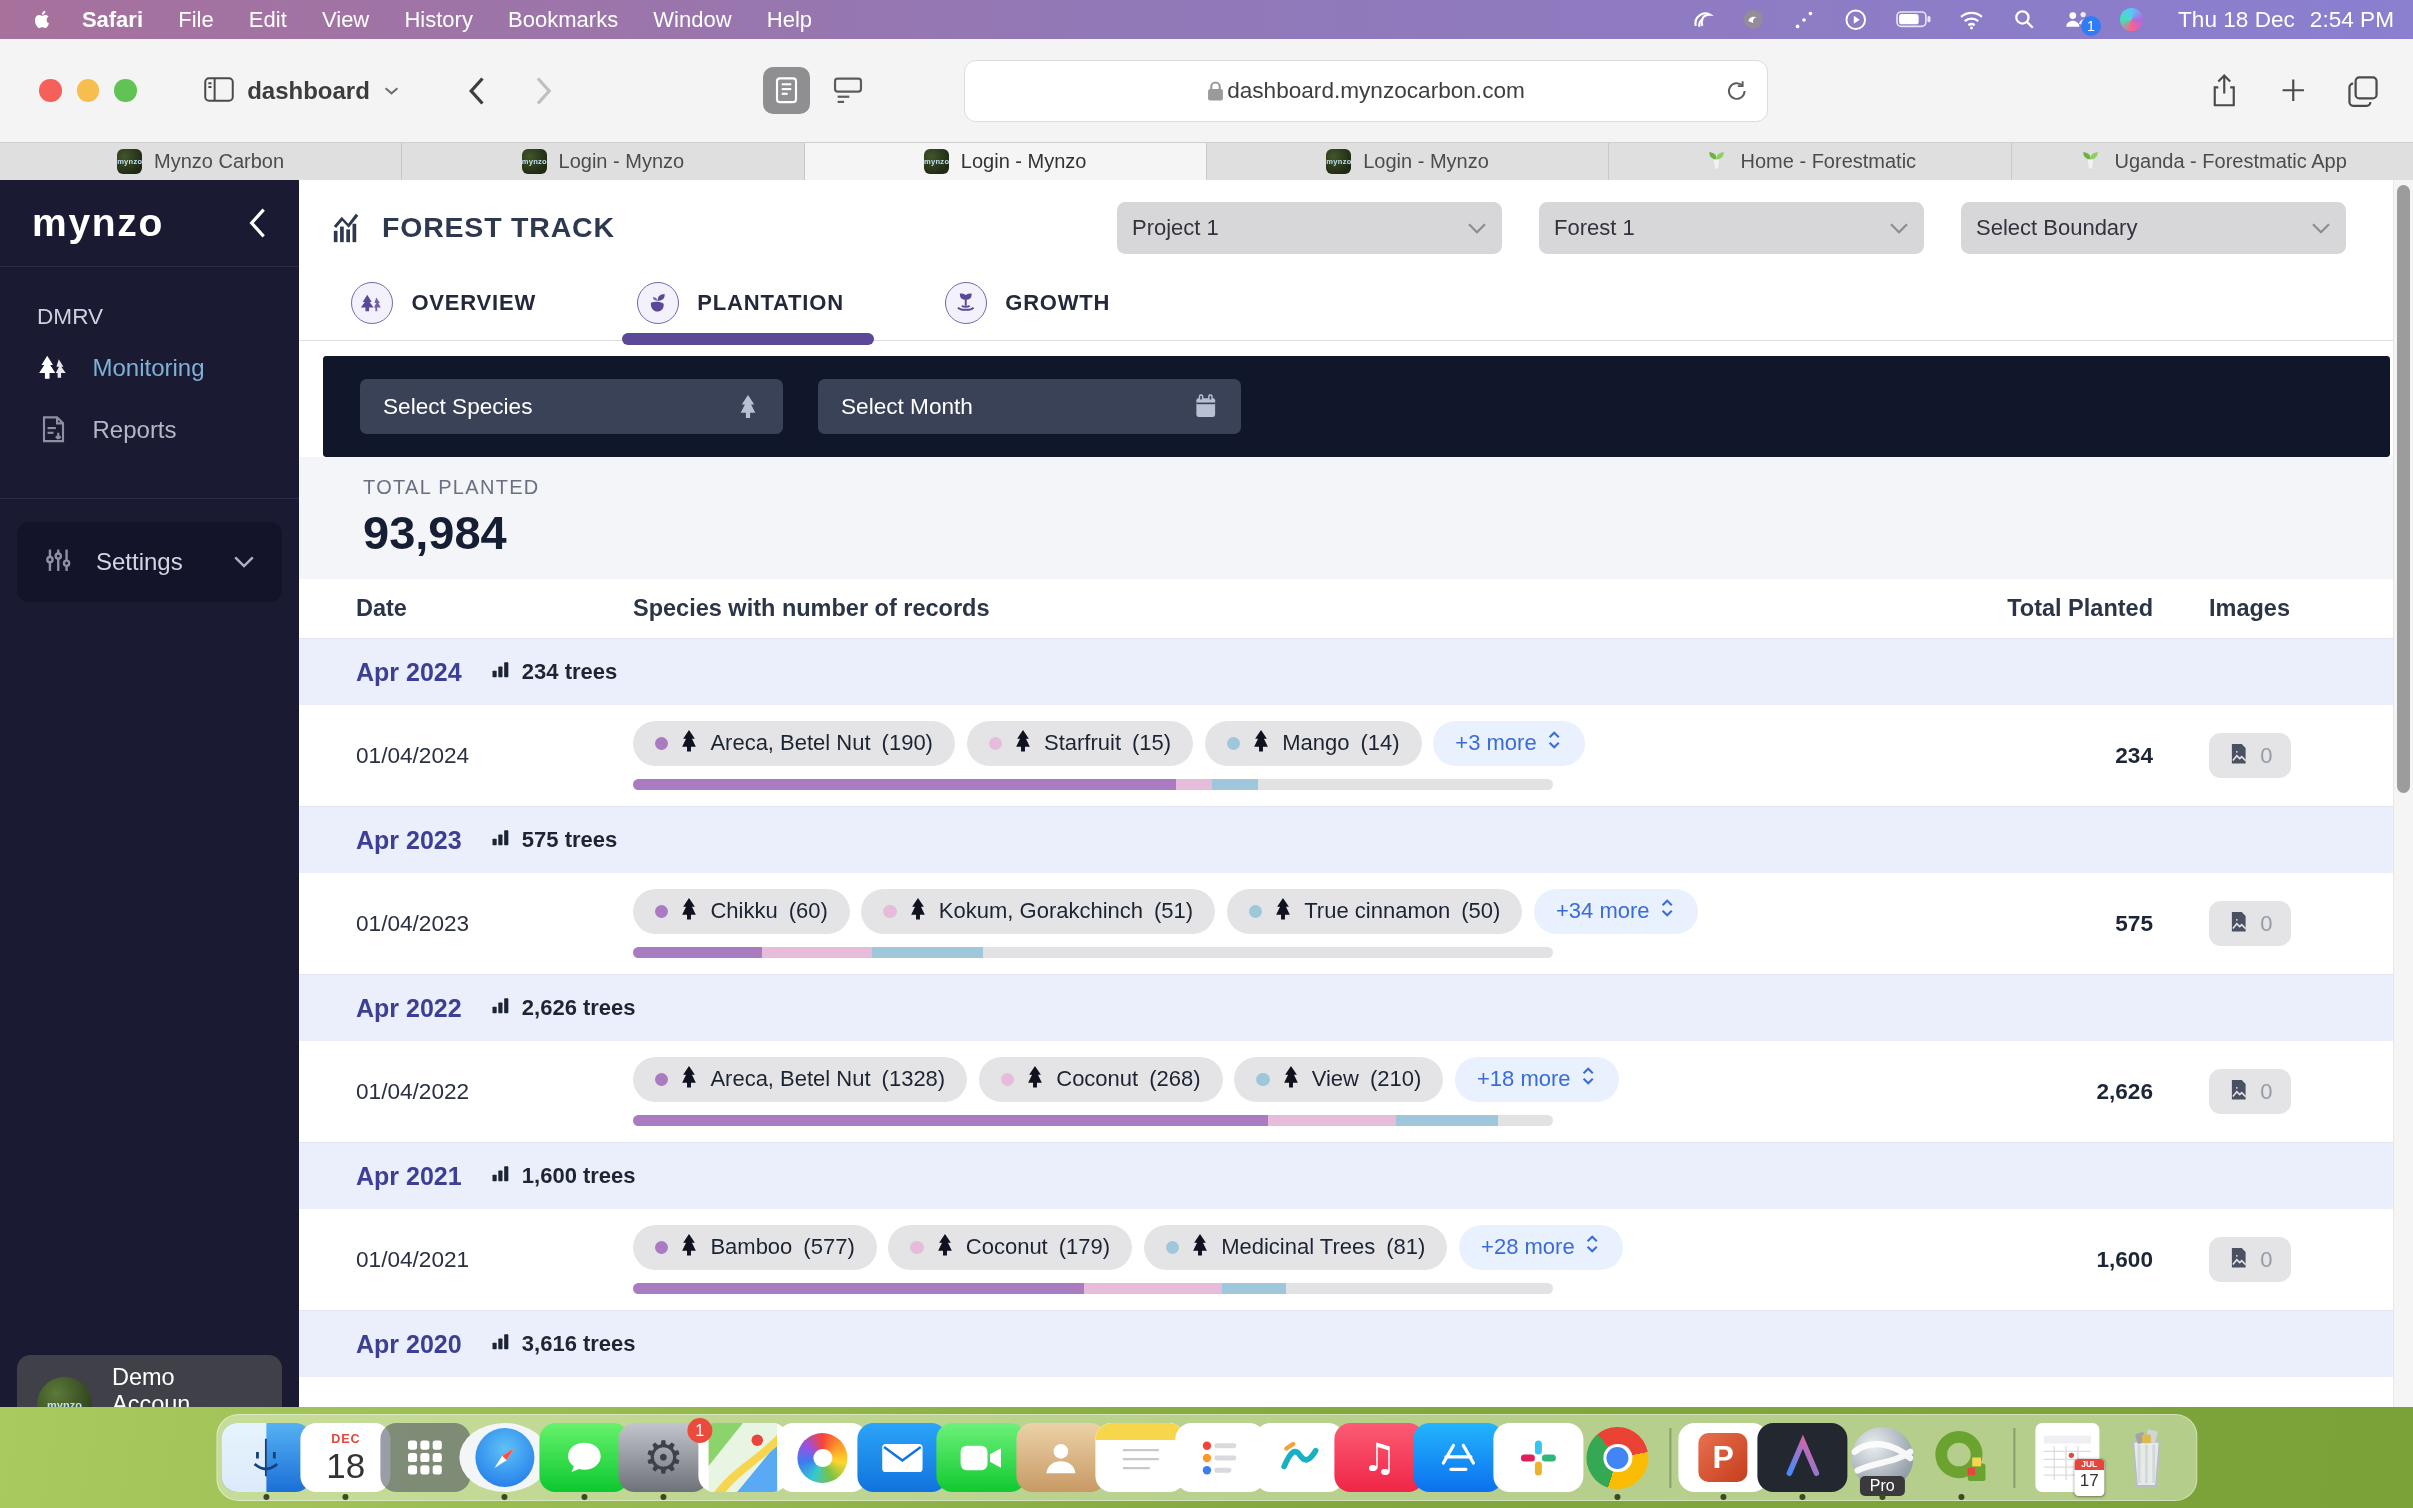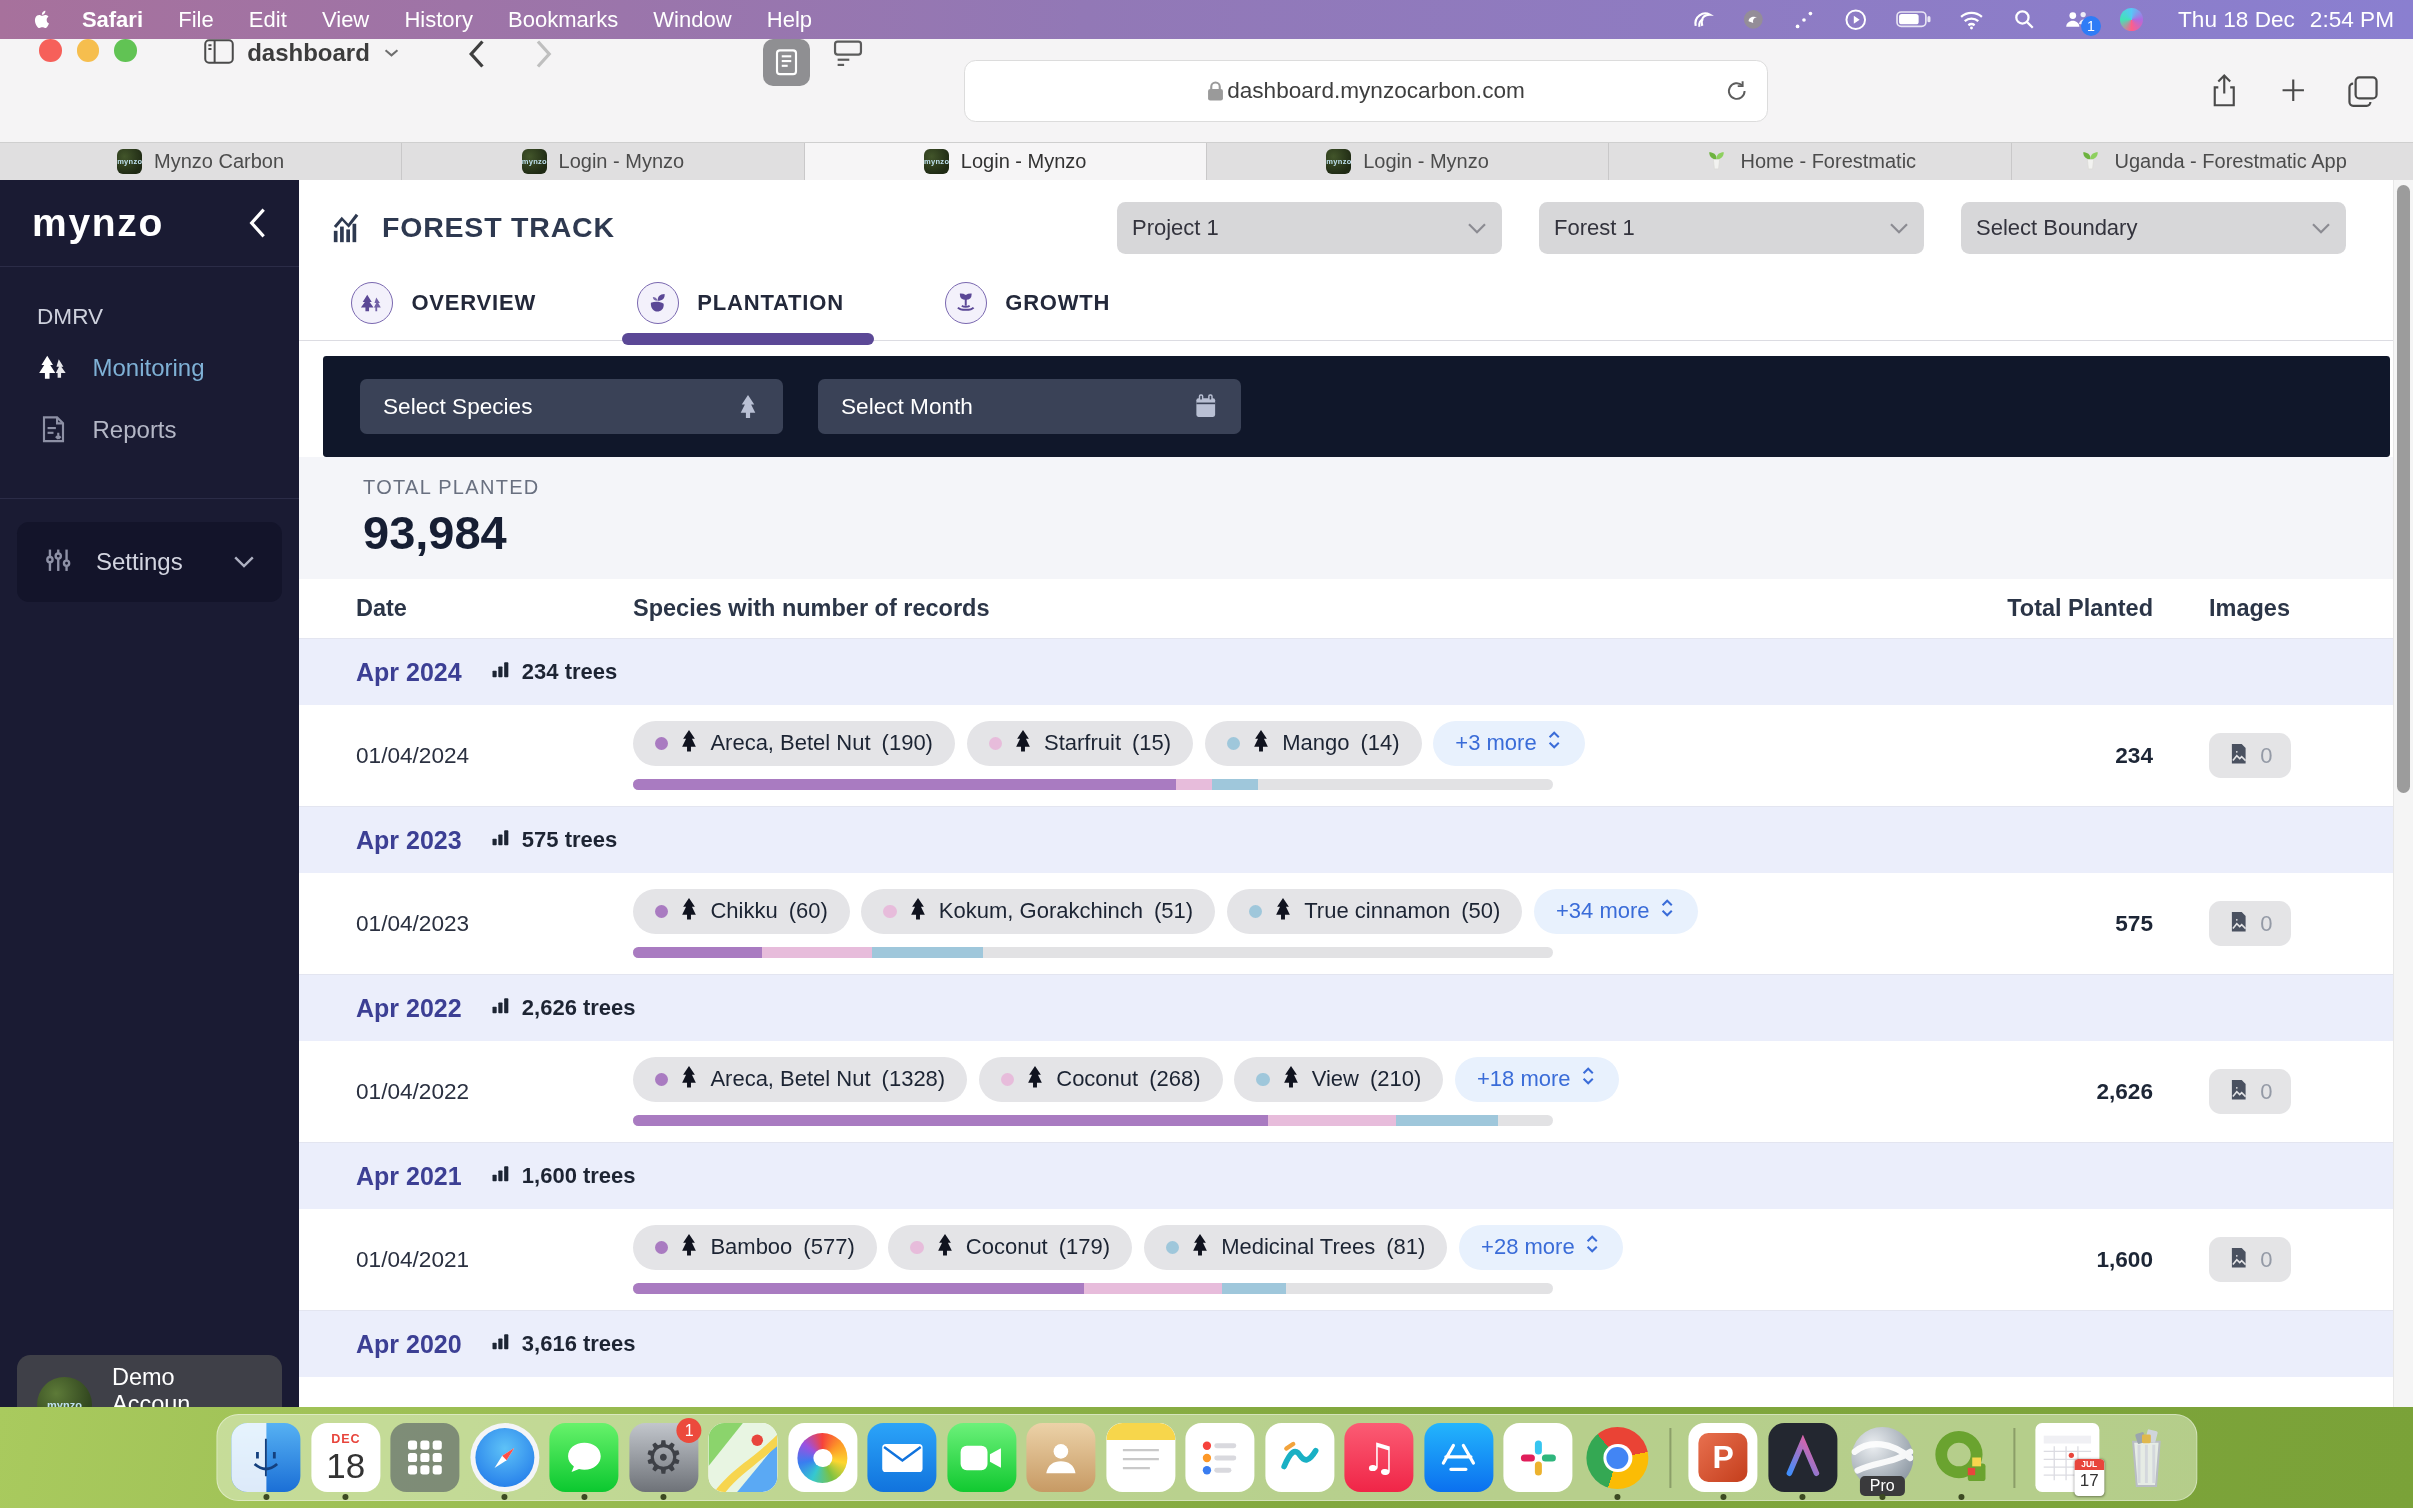--- a/index.html
+++ b/index.html
@@ -13,21 +13,21 @@
   .menu-item{padding:0 17.6px;font-size:22px;color:#fff;white-space:nowrap}
   .menu-item.bold{font-weight:bold}
   .mb-right{margin-left:auto;display:flex;align-items:center;gap:30px}
   .status-icon{display:flex;align-items:center;position:relative}
   .siri-orb{width:23.5px;height:23.5px;border-radius:50%;background:conic-gradient(#57c7f7,#b06ae0,#ff5e8a,#42e2b8,#57c7f7)}
   .mb-badge{position:absolute;right:-10px;bottom:-5px;background:#2f7cf6;color:#fff;font-size:14.2px;
     width:20px;height:20px;border-radius:50%;display:flex;align-items:center;justify-content:center}
   .clock{font-size:22.6px;display:flex;gap:15px;margin-left:5px}
 
   
-  .toolbar{height:104px;background:#f5f4f5;position:relative;display:flex;align-items:flex-start;border-bottom:0.8px solid #cfcfcf}
+  .toolbar{height:104px;background:#f5f4f5;position:relative;display:flex;align-items:center;border-bottom:0.8px solid #cfcfcf}
   .traffic{display:flex;gap:15px;margin-left:39px}
   .light{width:22.6px;height:22.6px;border-radius:50%}
   .light.red{background:#f6605a}.light.yellow{background:#f6be4e}.light.green{background:#61c354}
   .win-title-group{display:flex;align-items:center;gap:13.4px;margin-left:67px;color:#3d3d3d}
   .win-title{font-size:24px;font-weight:bold;color:#3c3c3c}
   .nav-arrows{display:flex;align-items:center;gap:49px;margin-left:67px}
   .reader-btn{margin-left:210px;width:47px;height:47px;border-radius:10px;background:#8f8f92;display:flex;align-items:center;justify-content:center}
   .page-glyph{margin-left:22px;display:flex}
   .addrbar{position:absolute;left:964px;top:21px;width:804px;height:62px;background:#fff;
     border:0.8px solid #dcdcdc;border-radius:11.7px;display:flex;align-items:center;justify-content:center;gap:3px}
@@ -129,21 +129,21 @@
   .scroll-track{position:absolute;top:0;right:0;width:20px;bottom:0;background:#f5f5f5;border-left:0.8px solid #e7e7e7}
   .scroll-thumb{position:absolute;top:5px;right:3.4px;width:12.6px;height:608px;border-radius:6.7px;background:#9c9c9c}
 
   
   .wallpaper{position:absolute;left:0;right:0;bottom:0;height:101px;
     background:linear-gradient(100deg,#a9ca5e 0%,#82a83e 55%,#7aa238 100%)}
   .dock{position:absolute;left:50%;transform:translateX(-50%);bottom:6.7px;height:87px;
     display:flex;align-items:center;gap:7.5px;padding:0 13.4px;
     background:rgba(228,240,206,.55);border:0.8px solid rgba(255,255,255,.4);border-radius:22px}
   .dock-item{position:relative;width:72px;display:flex;flex-direction:column;align-items:center}
-  .dock-tile{width:69px;height:69px;border-radius:16px;display:flex;align-items:center;justify-content:center;
+  .dock-tile{width:90px;height:69px;border-radius:16px;display:flex;align-items:center;justify-content:center;
     position:relative;overflow:visible;cursor:pointer}
   .run-dot{position:absolute;bottom:-7.5px;left:50%;transform:translateX(-50%);width:5.9px;height:5.9px;border-radius:50%;background:#3c4a22}
   .dock-divider{width:1.7px;height:60px;background:rgba(60,70,40,.35);margin:0 8.4px}
   .dock-badge{position:absolute;top:-5px;right:-3.4px;width:25px;height:25px;border-radius:50%;background:#ec4a3c;
     color:#fff;font-size:16px;display:flex;align-items:center;justify-content:center;z-index:3}
   .cal-top{font-size:12.6px;font-weight:bold;color:#e8453c;letter-spacing:0.8px}
   .cal-day{font-size:35px;color:#333;line-height:1;margin-top:1.7px}
   .earth-label{position:absolute;bottom:-3.4px;left:50%;transform:translateX(-50%);background:#3a3a3c;color:#fff;
     font-size:16px;padding:0.8px 10px;border-radius:5px}
   .minical{position:absolute;right:-5px;bottom:-3.4px;width:30px;height:37px;background:#fff;border-radius:4.2px;

